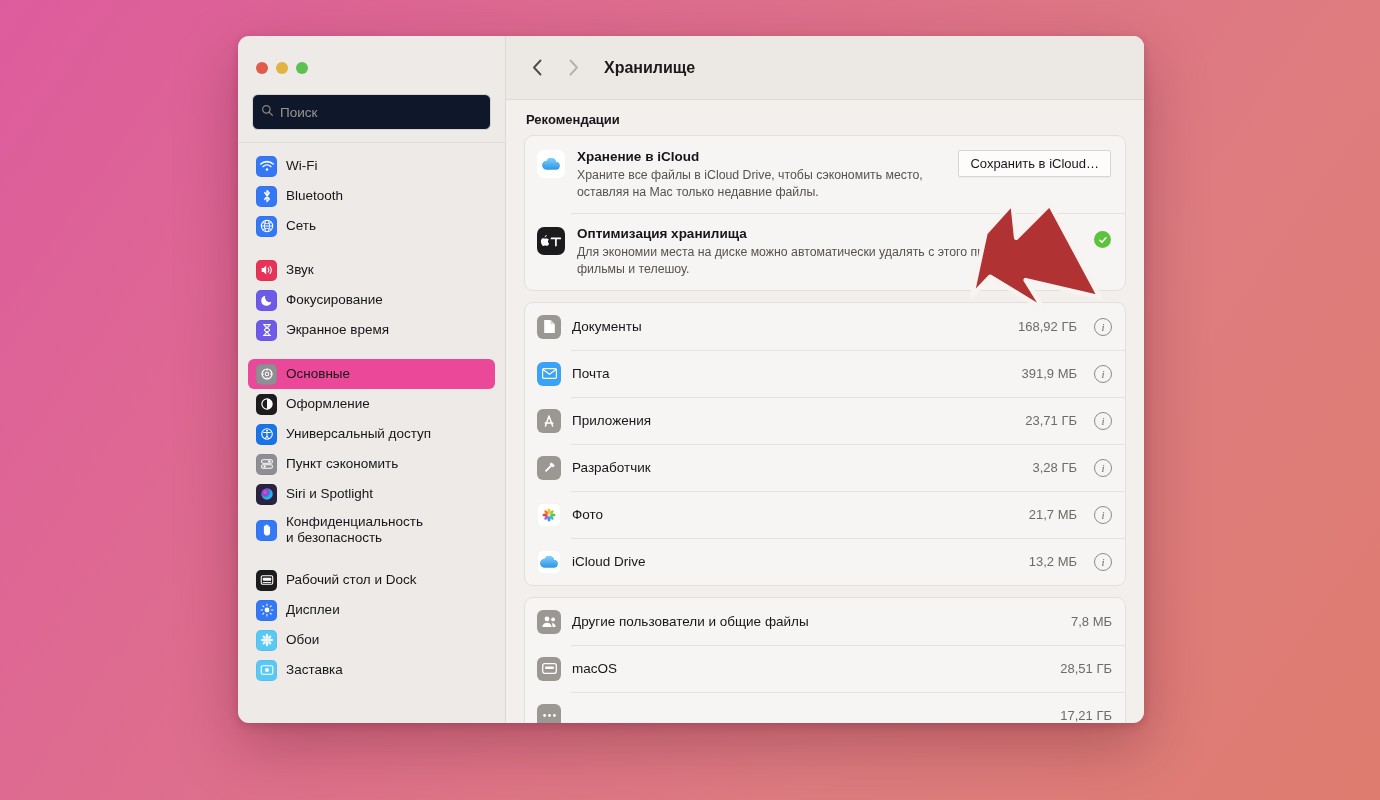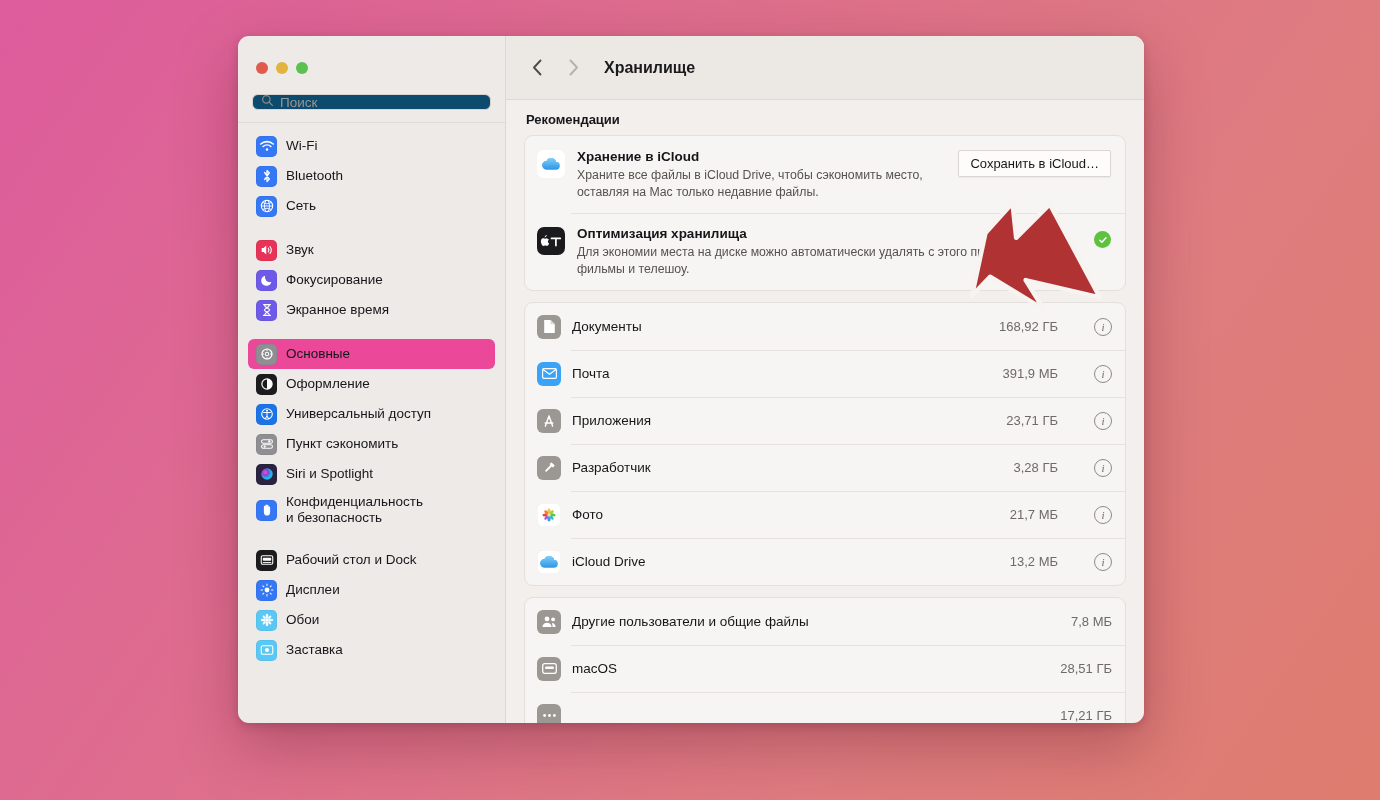--- a/index.html
+++ b/index.html
@@ -37,22 +37,22 @@
     padding: 26px 0 0 18px;
     height: 52px;
   }
   .light { width: 12px; height: 12px; border-radius: 50%; display:block; }
   .light.red { background: #e05b4c; }
   .light.yellow { background: #e2b341; }
   .light.green { background: #5cc150; }
 
   .search-wrap { padding: 6px 14px 0 14px; }
   .search-box {
-    height: 16px;
-    background: #0c4a6e;
+    height: 36px;
+    background: #0f172a;
     border: 1px solid #d8d3cd;
     border-radius: 6px;
     display: flex; align-items: center;
     padding: 0 8px;
     gap: 6px;
   }
   .search-box .ph {
     color: #9b9791; font-size: 13.5px;
   }
   .sep-line { height: 1px; background: #dedad5; margin: 12px 0 0 0; }
@@ -184,21 +184,21 @@
   .srow + .srow::before {
     content: ""; position: absolute; left: 46px; right: 0; top: 0;
     height: 1px; background: #e6e2e0;
   }
   .sicon {
     width: 24px; height: 24px; border-radius: 6px;
     flex: 0 0 24px;
     display: flex; align-items: center; justify-content: center;
   }
   .sname { flex: 1; font-size: 13.5px; color: #17161a; }
-  .ssize { font-size: 13px; color: #6d6a67; margin-right: 25px; white-space: nowrap; }
+  .ssize { font-size: 13px; color: #6d6a67; margin-right: 6px; white-space: nowrap; }
   .ssize.nogap { margin-right: 0; }
   .info-btn {
     width: 18px; height: 18px; border-radius: 50%;
     border: 1px solid #8d8a86;
     display: flex; align-items: center; justify-content: center;
     font-size: 11px; font-style: italic;
     font-family: "Liberation Serif", serif;
     color: #6b6865;
     flex: 0 0 18px;
   }

